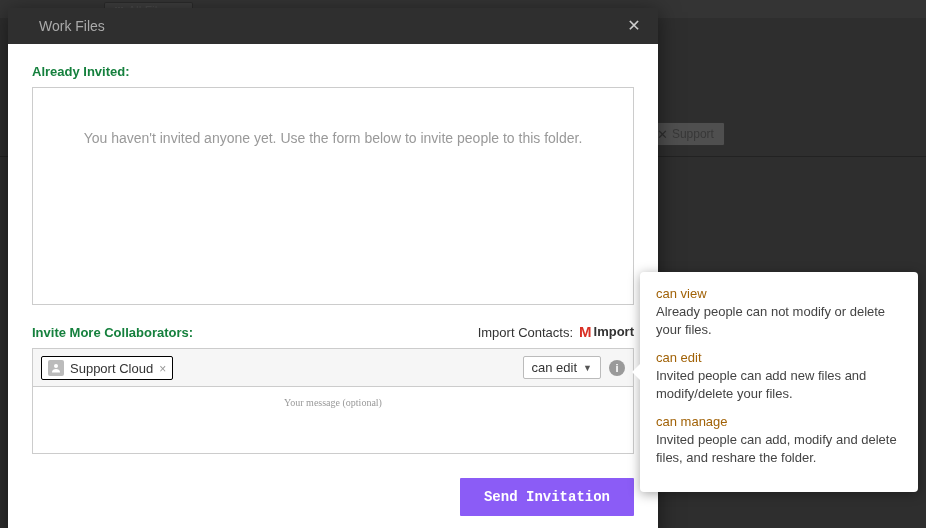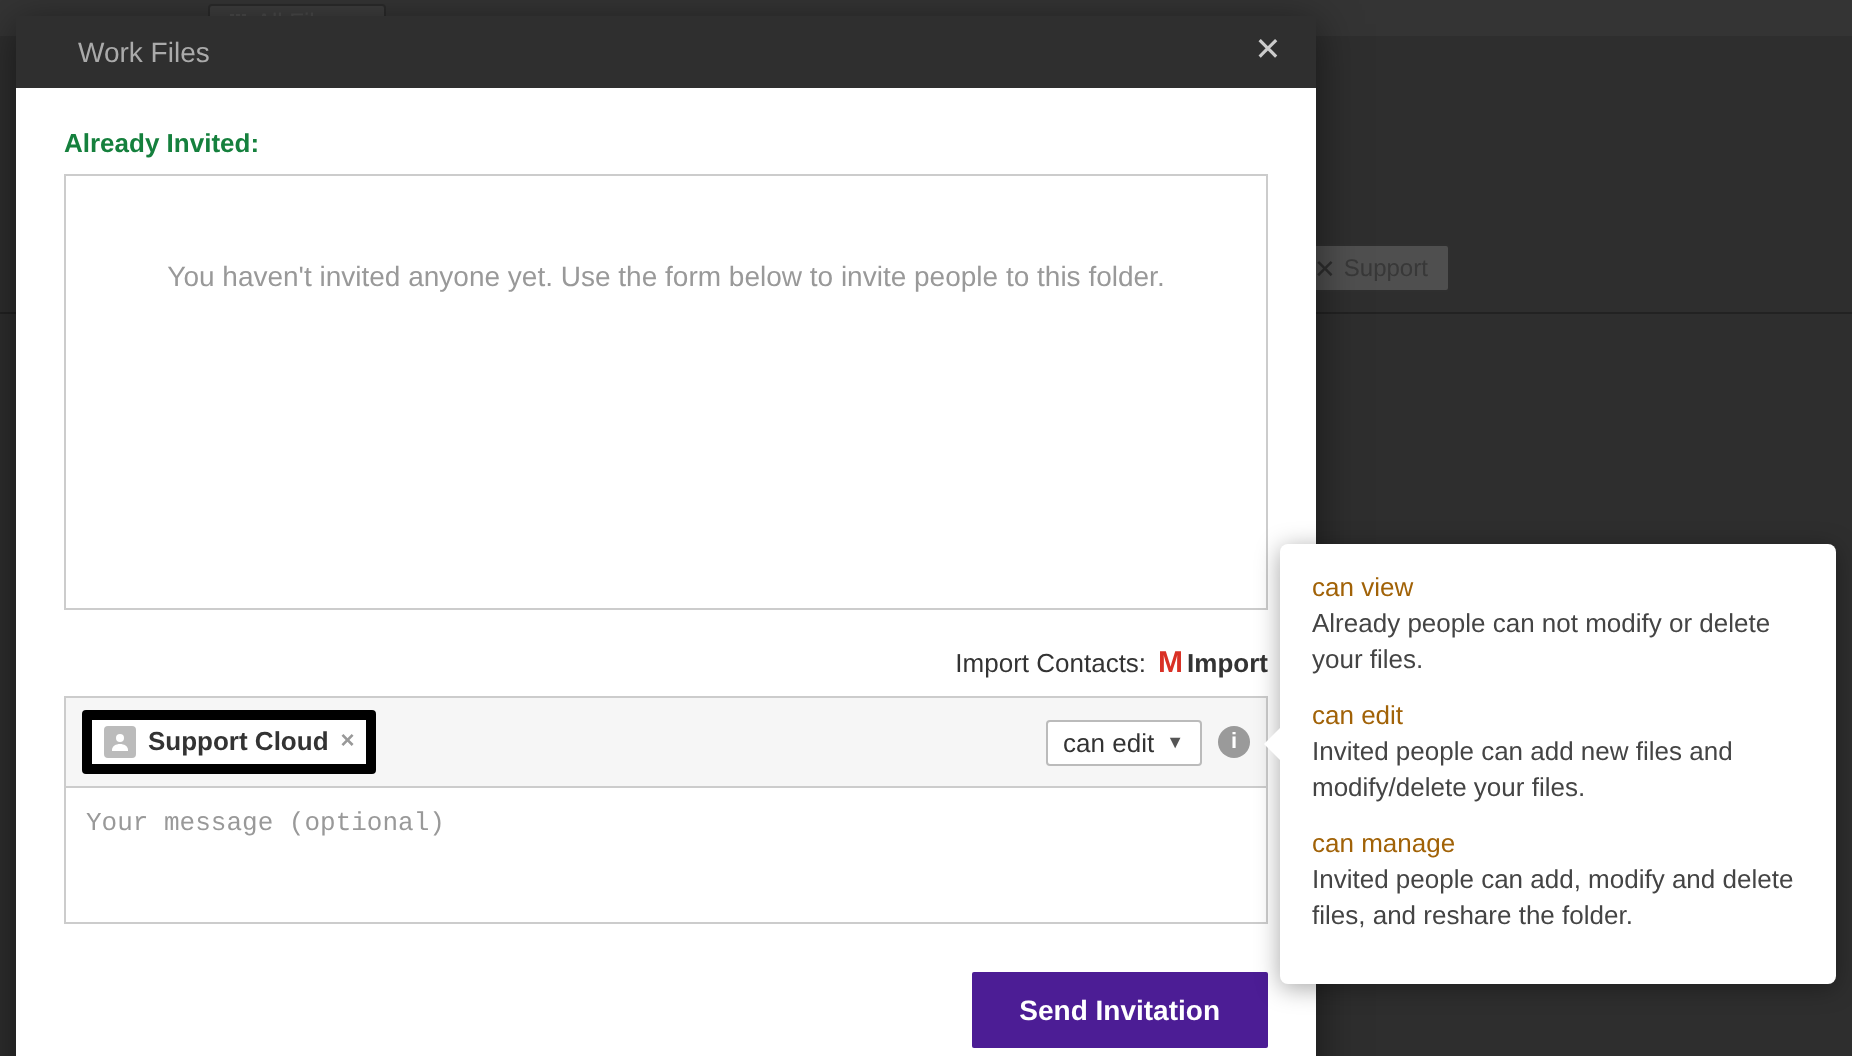--- a/index.html
+++ b/index.html
@@ -35,35 +35,35 @@
   .invited-empty { color: #999; font-size: 14px; }
 
   .invite-row { display: flex; align-items: baseline; margin-top: 18px; }
   .invite-row .spacer { flex: 1; }
   .import-label { font-size: 13px; color: #333; margin-right: 6px; }
   .gmail { font-size: 13px; font-weight: bold; color: #333; display: inline-flex; align-items: center; gap: 2px; cursor: pointer; }
   .gmail-m { color: #d93025; font-weight: bold; font-size: 15px; font-family: Arial; }
 
   .fields { margin-top: 8px; border: 1px solid #ccc; }
   .chip-row { background: #f6f6f6; border-bottom: 1px solid #ccc; padding: 6px 8px; display: flex; align-items: center; gap: 8px; min-height: 38px; }
-  .chip { background: #fff; border: 5px solid #000000; border-radius: 2px; padding: 3px 6px; font-size: 13px; color: #333; display: inline-flex; align-items: flex-start; gap: 6px; font-weight: bold; }
+  .chip { background: #fff; border: 1px solid #000000; border-radius: 2px; padding: 3px 6px; font-size: 13px; color: #333; display: inline-flex; align-items: flex-end; gap: 6px; }
   .avatar { width: 16px; height: 16px; background: #bbb; border-radius: 2px; display: inline-flex; align-items: center; justify-content: center; }
   .avatar svg { width: 12px; height: 12px; }
   .chip-x { color: #999; font-size: 12px; cursor: pointer; }
   .chip-row .spacer { flex: 1; }
   .perm-select { background: #fff; border: 1px solid #bbb; border-radius: 2px; padding: 3px 8px; font-size: 13px; color: #333; display: inline-flex; align-items: center; gap: 6px; cursor: pointer; }
   .perm-select .caret { font-size: 9px; color: #555; }
   .info-icon { width: 16px; height: 16px; border-radius: 50%; background: #9a9a9a; color: #fff; font-size: 11px; font-weight: bold; display: inline-flex; align-items: center; justify-content: center; cursor: help; font-style: normal; }
 
-  .msg { width: 100%; border: none; resize: none; padding: 10px; font-size: 13px; font-family: Liberation Mono, monospace; color: #333; height: 62px; outline: none; }
+  .msg { width: 100%; border: none; resize: none; padding: 10px; font-size: 10px; font-family: Liberation Serif, serif; color: #333; height: 62px; outline: none; text-align: center; }
   .msg::placeholder { color: #999; }
 
   .modal-footer { display: flex; justify-content: flex-end; gap: 10px; padding: 6px 24px 22px; }
   .btn { border: none; height: 38px; padding: 0 24px; font-size: 14px; font-weight: bold; cursor: pointer; border-radius: 1px; }
-  .btn-primary { background: #4c1d95; color: #fff; }
+  .btn-primary { background: #8b5cf6; color: #fff; font-family: Liberation Mono, monospace; }
   .btn-secondary { background: #555; color: #fff; }
 
   
   .tooltip { position: absolute; top: 272px; left: 640px; width: 278px; background: #fff; border-radius: 4px; box-shadow: 0 2px 12px rgba(0,0,0,0.35); padding: 14px 16px; font-size: 13px; color: #444; }
   .tooltip::before { content: ""; position: absolute; top: 92px; left: -8px; border: 8px solid transparent; border-right-color: #fff; border-left: none; }
   .tt-title { color: #a16207; font-size: 13px; margin-bottom: 2px; }
   .tt-desc { margin-bottom: 12px; line-height: 1.35; }
   .tt-desc:last-child { margin-bottom: 12px; }
 </style>
 </head>
@@ -92,20 +92,21 @@
     <span class="close-btn">✕</span>
   </div>
 
   <div class="modal-body">
     <div class="section-label">Already Invited:</div>
     <div class="invited-box">
       <div class="invited-empty">You haven't invited anyone yet. Use the form below to invite people to this folder.</div>
     </div>
 
     <div class="invite-row">
+      <div class="section-label" style="margin-bottom:0;">Invite More Collaborators:</div>
       <span class="spacer"></span>
       <span class="import-label">Import Contacts:</span>
       <span class="gmail">
         <span class="gmail-m">M</span>
         <span>Import</span>
       </span>
     </div>
 
     <div class="fields">
       <div class="chip-row">

